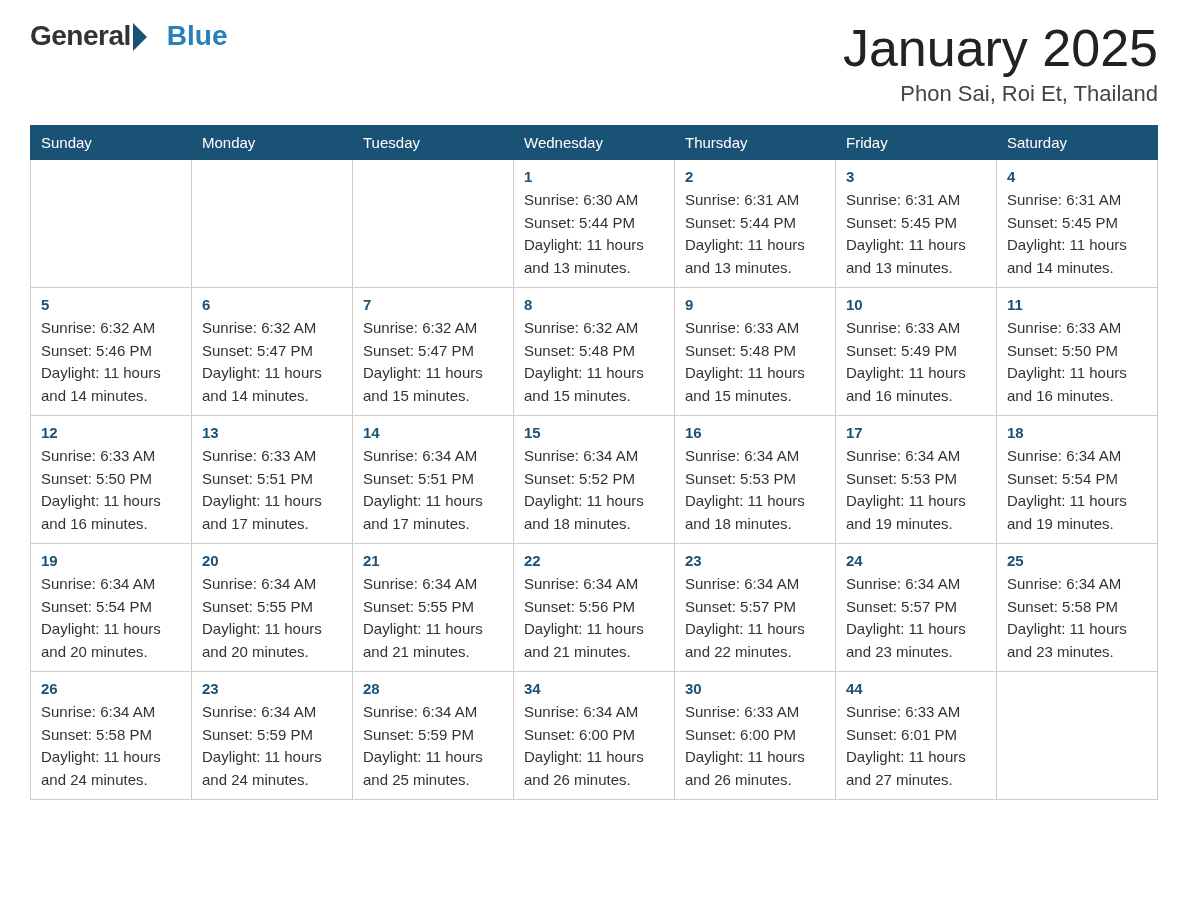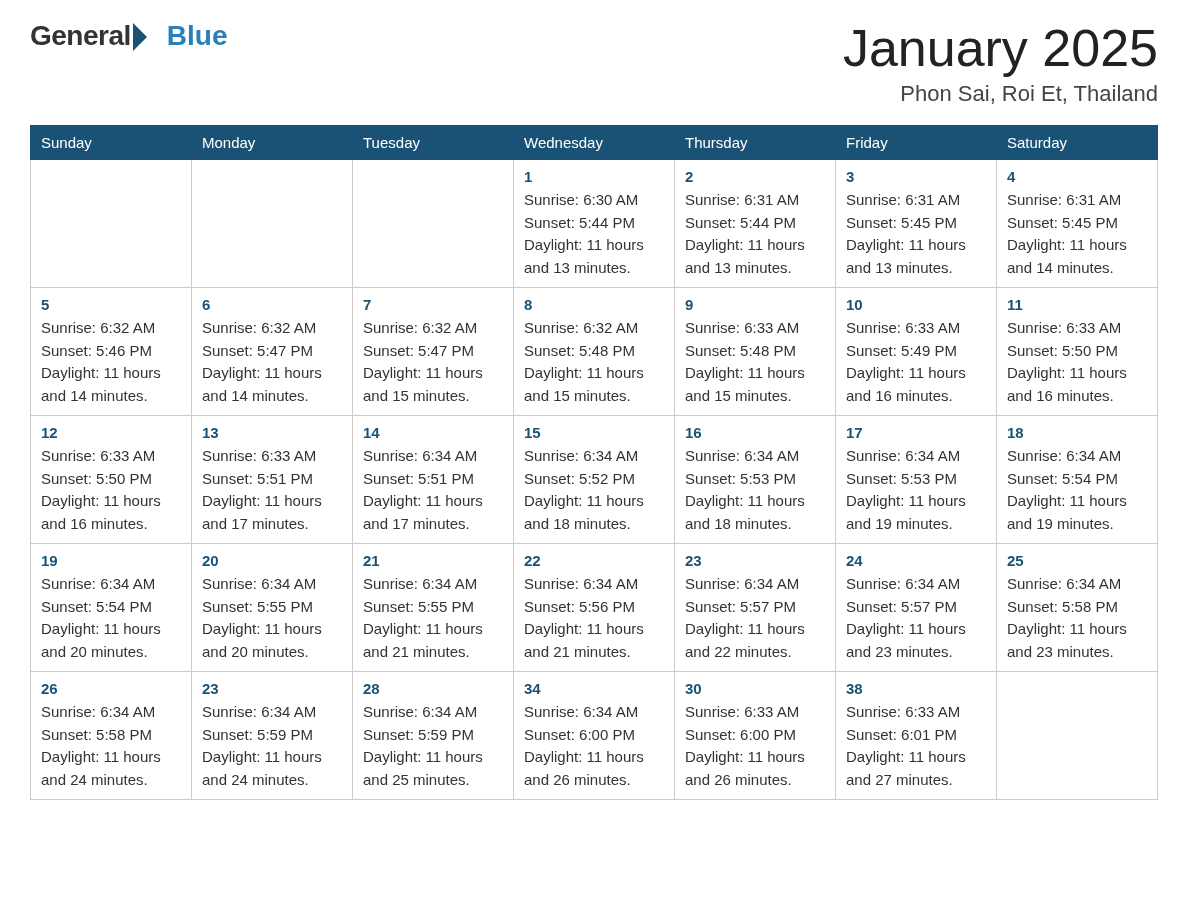--- a/index.html
+++ b/index.html
@@ -343,21 +343,21 @@
 and 26 minutes.</div>
         </td>
         <td>
           <div class="day-number">30</div>
           <div class="day-info" style="white-space: pre-line;">Sunrise: 6:33 AM
 Sunset: 6:00 PM
 Daylight: 11 hours
 and 26 minutes.</div>
         </td>
         <td>
-          <div class="day-number">38</div>
+          <div class="day-number">44</div>
           <div class="day-info" style="white-space: pre-line;">Sunrise: 6:33 AM
 Sunset: 6:01 PM
 Daylight: 11 hours
 and 27 minutes.</div>
         </td>
         <td class="empty-cell"></td>
       </tr>
     </tbody>
 </table>
 

